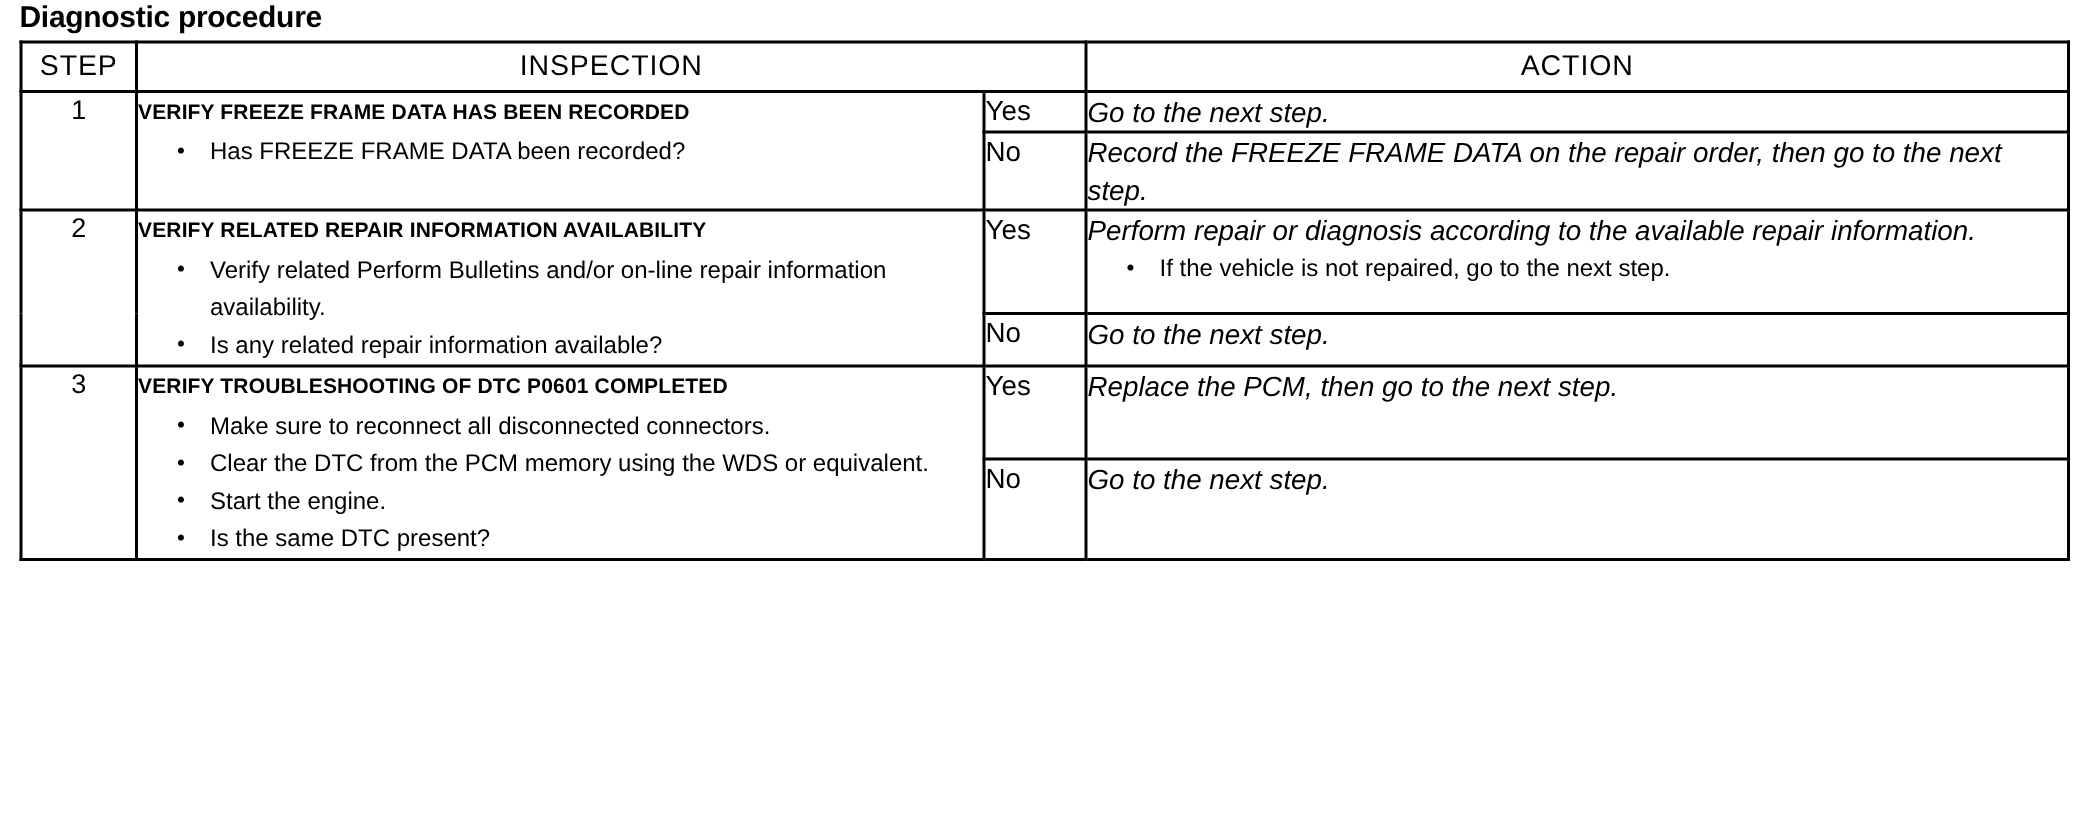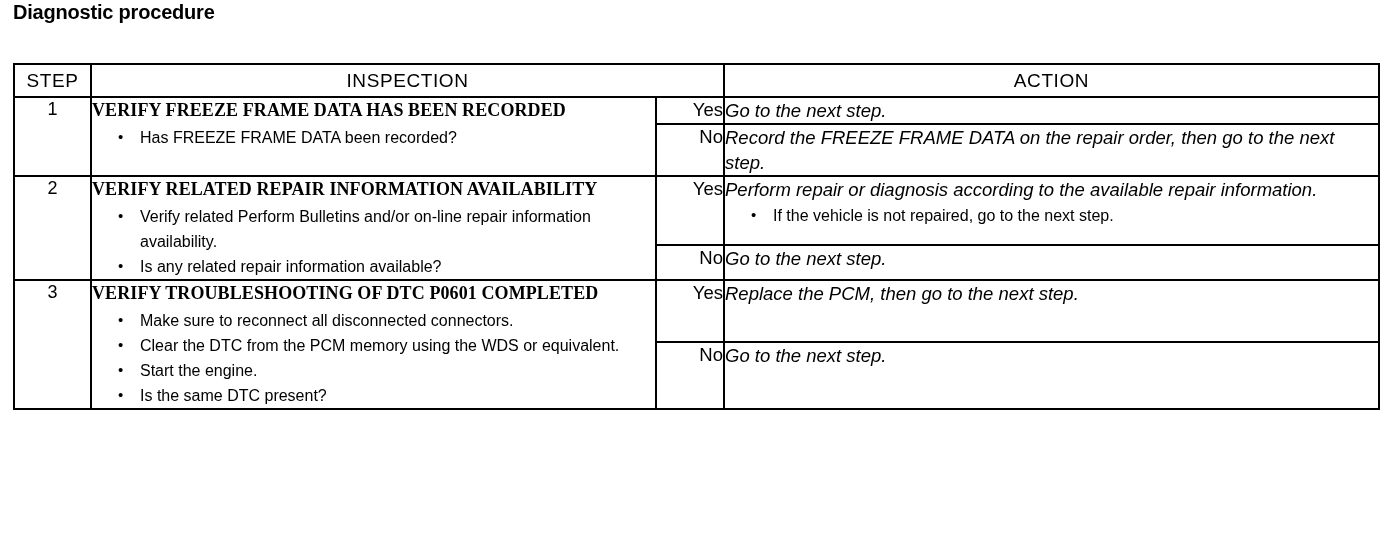--- a/index.html
+++ b/index.html
@@ -29,21 +29,20 @@
     letter-spacing: -0.2px;
     line-height: 26px;
   }
   table.proc {
     position: absolute;
     left: 13px;
     top: 27px;
     width: 1365px;
     border-collapse: collapse;
     table-layout: fixed;
-    margin-top: 36px;
   }
   table.proc td, table.proc th {
     border: 2px solid #000000;
     padding: 0;
     vertical-align: top;
     font-weight: normal;
   }
   .col-step   { width: 77px; }
   .col-insp   { width: 565px; }
   .col-yn     { width: 68px; }
@@ -61,25 +60,24 @@
   .stepnum {
     text-align: center;
     font-size: 18px;
     padding-top: 8px;
     line-height: 22px;
   }
   .insp-cell {
     padding: 7px 8px 9px 10px;
   }
   .insp-title {
-    font-size: 18px;
+    font-size: 14px;
     font-weight: bold;
     line-height: 25px;
     letter-spacing: 0.1px;
-    font-family: Liberation Serif, serif;
   }
   ul.bullets {
     list-style: none;
     margin: 2px 0 0 0;
     padding: 0 0 0 26px;
   }
   ul.bullets li {
     position: relative;
     font-size: 16px;
     line-height: 25px;
@@ -87,21 +85,21 @@
     margin: 0;
   }
   ul.bullets li::before {
     content: "\2022";
     position: absolute;
     left: 0;
     top: -1px;
     font-size: 15px;
   }
   .yn-cell {
-    text-align: right;
+    text-align: left;
     font-size: 18.5px;
     padding-top: 7px;
     line-height: 24px;
   }
   .act-cell {
     padding: 7px 8px 9px 10px;
     font-size: 18.5px;
     line-height: 25px;
   }
   .act-cell p {

